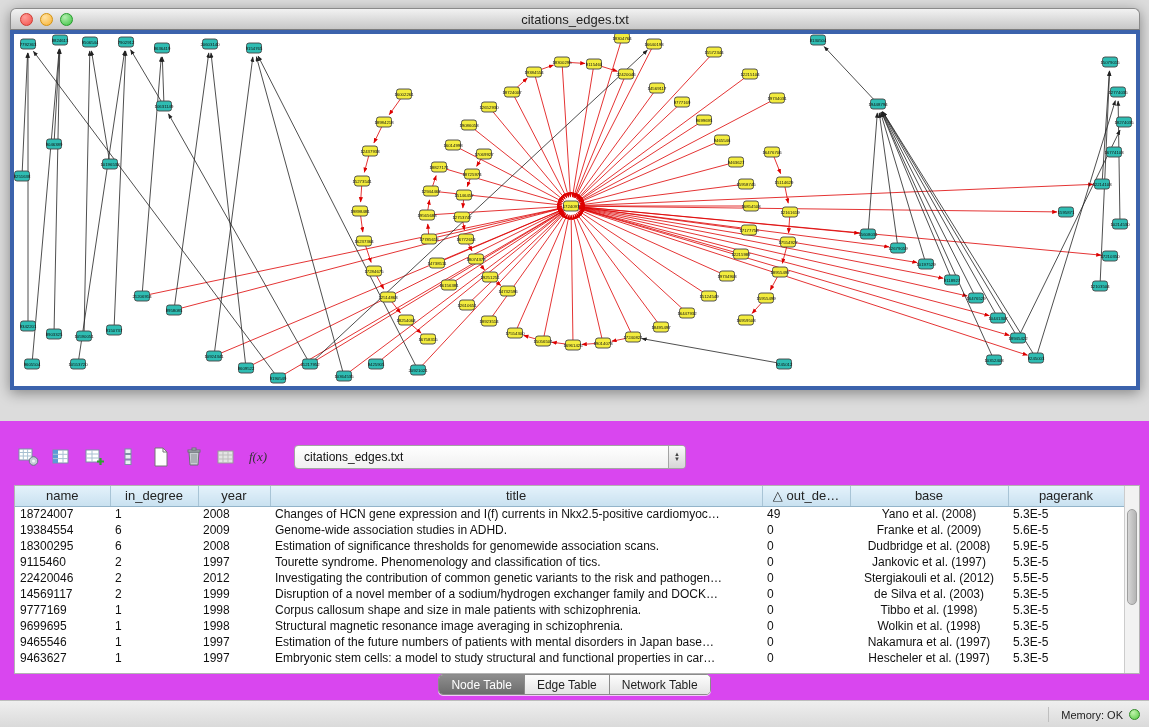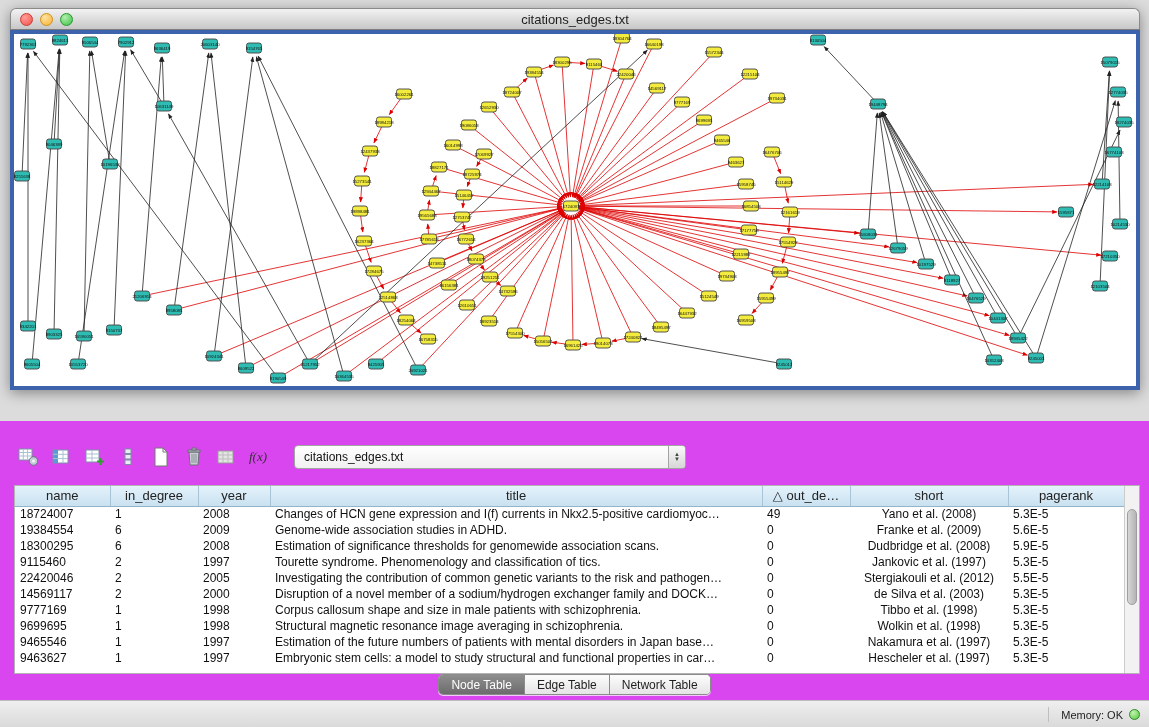--- a/index.html
+++ b/index.html
@@ -591,21 +591,21 @@
 
   <div class="table-area">
     <table class="node-table">
       <thead>
           <tr>
             <th class="col-name">name</th>
             <th class="col-in_degree">in_degree</th>
             <th class="col-year">year</th>
             <th class="col-title">title</th>
             <th class="col-out_degree">△ out_de…</th>
-            <th class="col-short">short</th>
+            <th class="col-short">base</th>
             <th class="col-pagerank">pagerank</th>
           </tr>
         </thead>
       <tbody>
           <tr>
             <td class="col-name">18724007</td>
             <td class="col-in_degree">1</td>
             <td class="col-year">2008</td>
             <td class="col-title">Changes of HCN gene expression and I(f) currents in Nkx2.5-positive cardiomyoc…</td>
             <td class="col-out_degree">49</td>
@@ -635,30 +635,30 @@
             <td class="col-in_degree">2</td>
             <td class="col-year">1997</td>
             <td class="col-title">Tourette syndrome. Phenomenology and classification of tics.</td>
             <td class="col-out_degree">0</td>
             <td class="col-short">Jankovic et al. (1997)</td>
             <td class="col-pagerank">5.3E-5</td>
           </tr>
           <tr>
             <td class="col-name">22420046</td>
             <td class="col-in_degree">2</td>
-            <td class="col-year">2005</td>
+            <td class="col-year">2012</td>
             <td class="col-title">Investigating the contribution of common genetic variants to the risk and pathogen…</td>
             <td class="col-out_degree">0</td>
             <td class="col-short">Stergiakouli et al. (2012)</td>
             <td class="col-pagerank">5.5E-5</td>
           </tr>
           <tr>
             <td class="col-name">14569117</td>
             <td class="col-in_degree">2</td>
-            <td class="col-year">2000</td>
+            <td class="col-year">1999</td>
             <td class="col-title">Disruption of a novel member of a sodium/hydrogen exchanger family and DOCK…</td>
             <td class="col-out_degree">0</td>
             <td class="col-short">de Silva et al. (2003)</td>
             <td class="col-pagerank">5.3E-5</td>
           </tr>
           <tr>
             <td class="col-name">9777169</td>
             <td class="col-in_degree">1</td>
             <td class="col-year">1998</td>
             <td class="col-title">Corpus callosum shape and size in male patients with schizophrenia.</td>

